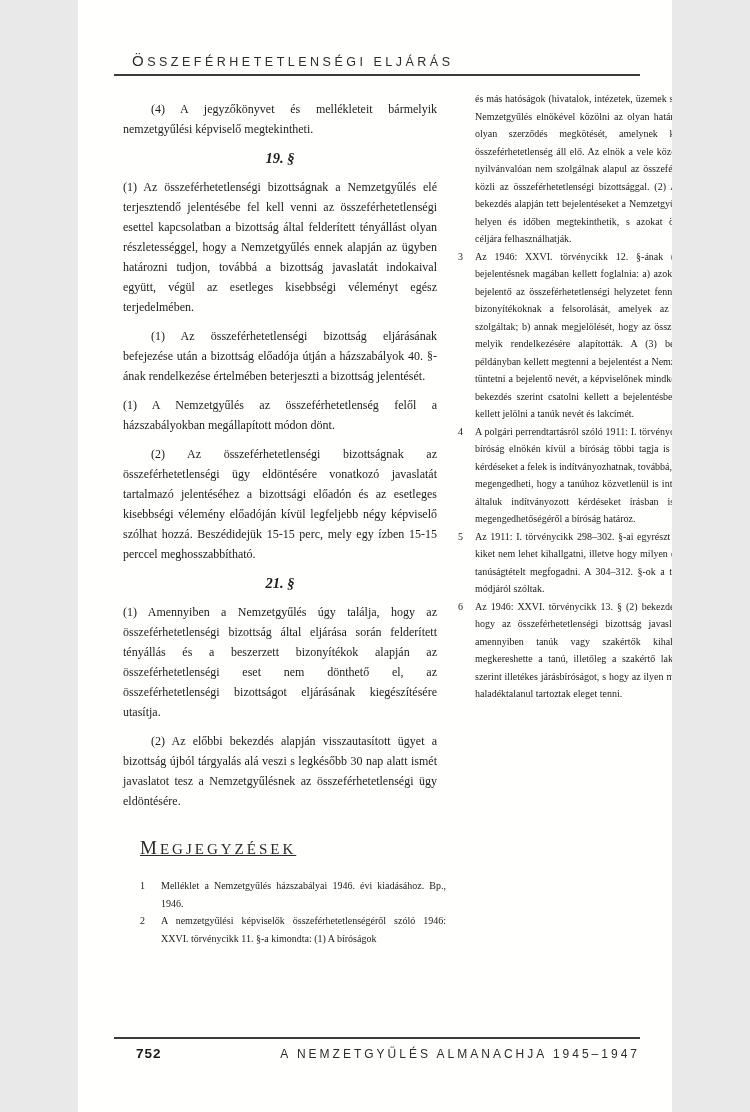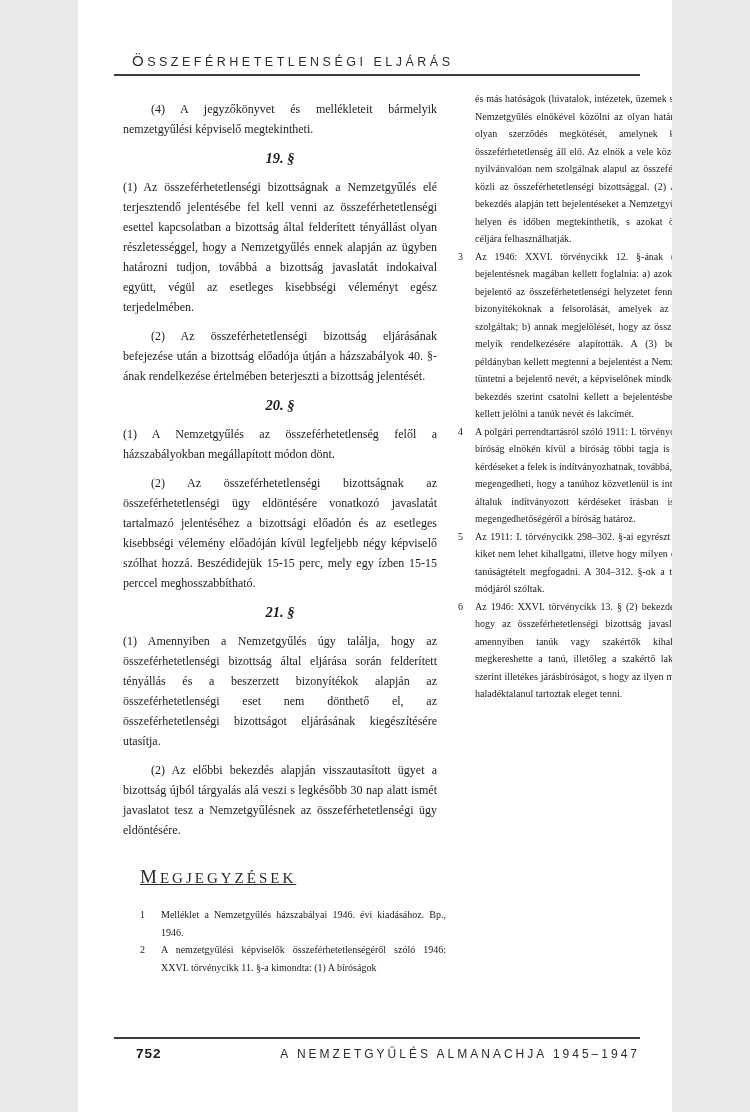--- a/index.html
+++ b/index.html
@@ -121,23 +121,22 @@
     <div class="header-rule"></div>
   </div>
 
   <div class="columns">
 
     <div class="col-left">
       <p class="body indent">(4) A jegyzőkönyvet és mellékleteit bármelyik nemzetgyűlési képviselő megtekintheti.</p>
 
       <h3 class="sec-heading">19. §</h3>
       <p class="body">(1) Az összeférhetetlenségi bizottságnak a Nemzetgyűlés elé terjesztendő jelentésébe fel kell venni az összeférhetetlenségi esettel kapcsolatban a bizottság által felderített tényállást olyan részletességgel, hogy a Nemzetgyűlés ennek alapján az ügyben határozni tudjon, továbbá a bizottság javaslatát indokaival együtt, végül az esetleges kisebbségi véleményt egész terjedelmében.</p>
-      <p class="body indent">(2) Az összeférhetetlenségi bizottság eljárásának befejezése után a bizottság előadója útján a házszabályok 40. §-ának rendelkezése értelmében beterjeszti a bizottság jelentését.</p>
+      <p class="body indent">(1) Az összeférhetetlenségi bizottság eljárásának befejezése után a bizottság előadója útján a házszabályok 40. §-ának rendelkezése értelmében beterjeszti a bizottság jelentését.</p>
 
-      <h3 class="sec-heading">20. §</h3>
       <p class="body">(1) A Nemzetgyűlés az összeférhetetlenség felől a házszabályokban megállapított módon dönt.</p>
       <p class="body indent">(2) Az összeférhetetlenségi bizottságnak az összeférhetetlenségi ügy eldöntésére vonatkozó javaslatát tartalmazó jelentéséhez a bizottsági előadón és az esetleges kisebbségi vélemény előadóján kívül legfeljebb négy képviselő szólhat hozzá. Beszédidejük 15-15 perc, mely egy ízben 15-15 perccel meghosszabbítható.</p>
 
       <h3 class="sec-heading">21. §</h3>
       <p class="body">(1) Amennyiben a Nemzetgyűlés úgy találja, hogy az összeférhetetlenségi bizottság által eljárása során felderített tényállás és a beszerzett bizonyítékok alapján az összeférhetetlenségi eset nem dönthető el, az összeférhetetlenségi bizottságot eljárásának kiegészítésére utasítja.</p>
       <p class="body indent">(2) Az előbbi bekezdés alapján visszautasított ügyet a bizottság újból tárgyalás alá veszi s legkésőbb 30 nap alatt ismét javaslatot tesz a Nemzetgyűlésnek az összeférhetetlenségi ügy eldöntésére.</p>
 
       <h2 class="notes-heading">MEGJEGYZÉSEK</h2>
 
       <div class="notes notes-left">

